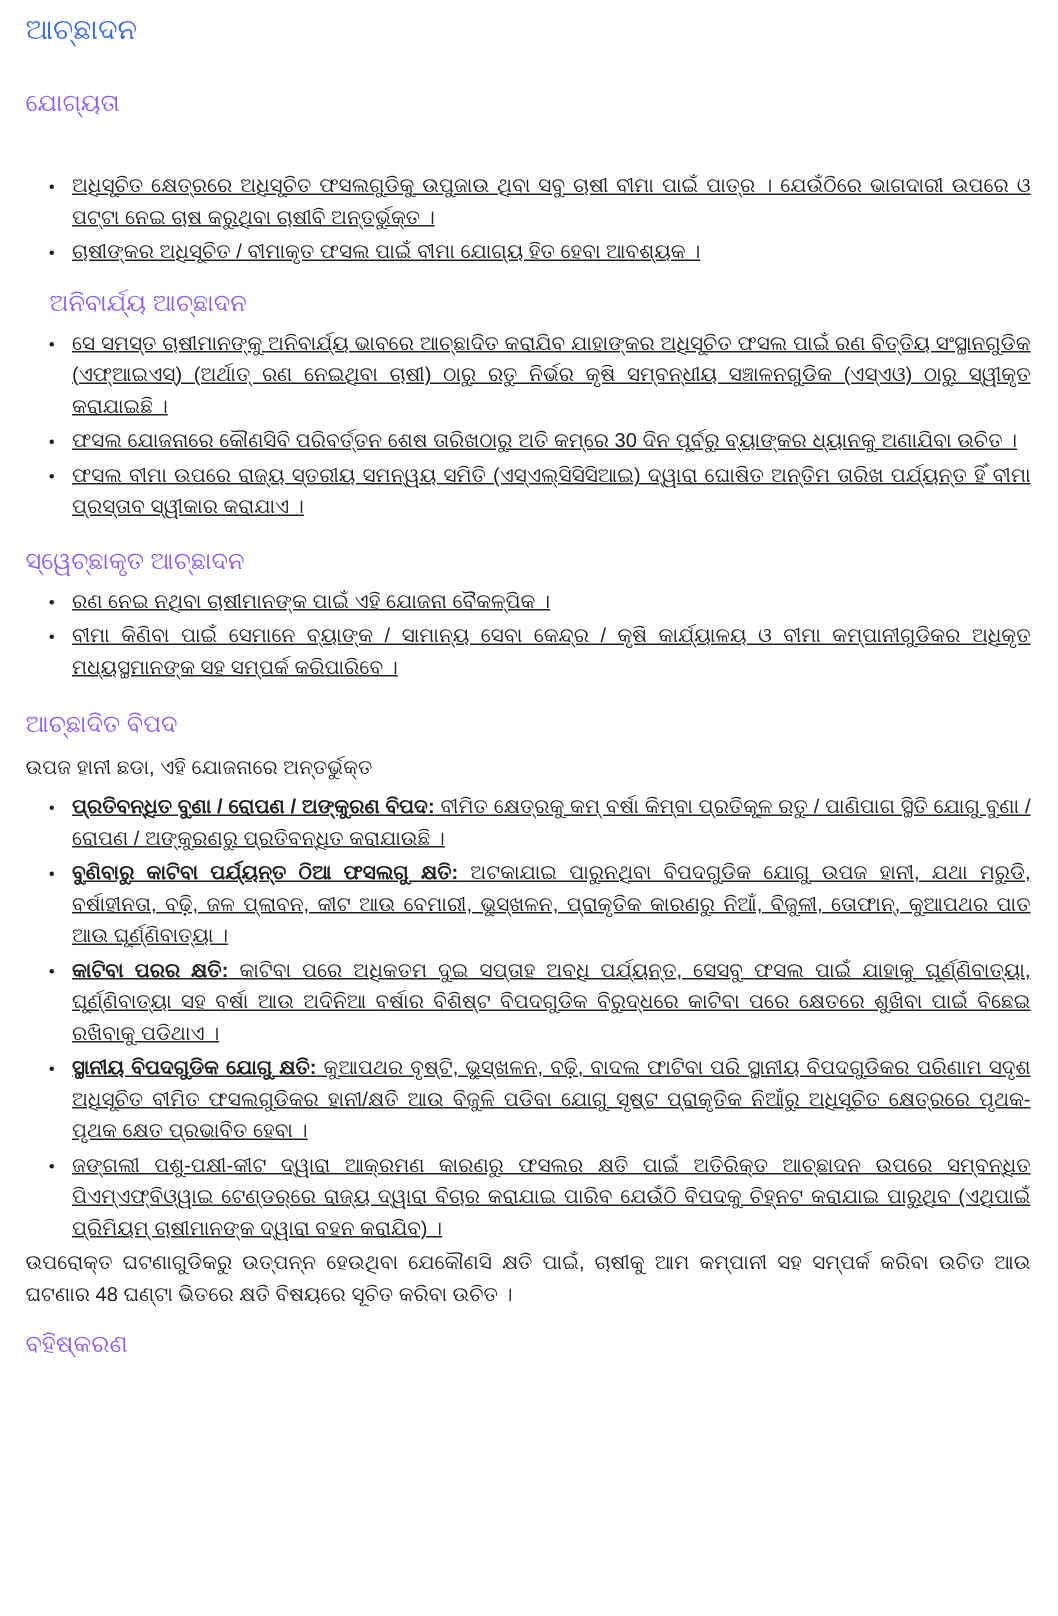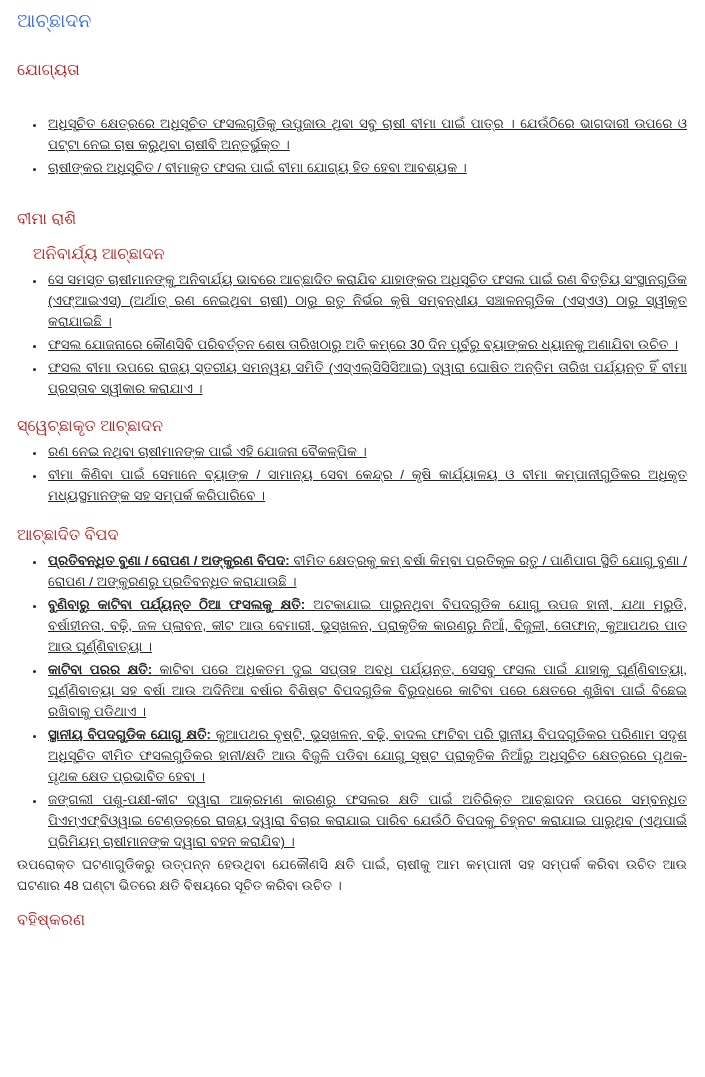--- a/index.html
+++ b/index.html
@@ -19,21 +19,21 @@
   h1 {
     font-size: 19px;
     font-weight: 400;
     color: #3b6ce6;
     margin: 2px 0 0 0;
     line-height: 22px;
   }
   h2 {
     font-size: 16px;
     font-weight: 400;
-    color: #b91c1c;
+    color: #8b5cf6;
     margin: 0;
     line-height: 21px;
   }
   p, li {
     font-size: 13.4px;
     line-height: 21px;
     text-align: justify;
     margin: 0;
   }
   ul {
@@ -69,21 +69,20 @@
 
   <section>
     <h2 class="h2-eligibility">ଯୋଗ୍ୟତା</h2>
     <ul class="ul-eligibility">
       <li>ଅଧିସୂଚିତ କ୍ଷେତ୍ରରେ ଅଧିସୂଚିତ ଫସଲଗୁଡିକୁ ଉପୁଜାଉ ଥିବା ସବୁ ଚାଷୀ ବୀମା ପାଇଁ ପାତ୍ର । ଯେଉଁଠିରେ ଭାଗଦାରୀ ଉପରେ ଓ ପଟ୍ଟା ନେଇ ଚାଷ କରୁଥିବା ଚାଷୀବି ଅନ୍ତର୍ଭୁକ୍ତ ।</li>
       <li>ଚାଷୀଙ୍କର ଅଧିସୂଚିତ / ବୀମାକୃତ ଫସଲ ପାଇଁ ବୀମା ଯୋଗ୍ୟ ହିତ ହେବା ଆବଶ୍ୟକ ।</li>
     </ul>
   </section>
 
   <section>
-    <h2 class="h2-sum">ବୀମା ରାଶି</h2>
   </section>
 
   <section>
     <h2 class="h2-compulsory">ଅନିବାର୍ଯ୍ୟ ଆଚ୍ଛାଦନ</h2>
     <ul class="ul-compulsory">
       <li>ସେ ସମସ୍ତ ଚାଷୀମାନଙ୍କୁ ଅନିବାର୍ଯ୍ୟ ଭାବରେ ଆଚ୍ଛାଦିତ କରାଯିବ ଯାହାଙ୍କର ଅଧିସୂଚିତ ଫସଲ ପାଇଁ ରଣ ବିତ୍ତିୟ ସଂସ୍ଥାନଗୁଡିକ (ଏଫ୍ଆଇଏସ୍) (ଅର୍ଥାତ୍ ରଣ ନେଇଥିବା ଚାଷୀ) ଠାରୁ ରତୁ ନିର୍ଭର କୃଷି ସମ୍ବନ୍ଧୀୟ ସଞ୍ଚାଳନଗୁଡିକ (ଏସ୍ଏଓ) ଠାରୁ ସ୍ୱୀକୃତ କରାଯାଇଛି ।</li>
       <li>ଫସଲ ଯୋଜନାରେ କୌଣସିବି ପରିବର୍ତ୍ତନ ଶେଷ ତାରିଖଠାରୁ ଅତି କମ୍‌ରେ 30 ଦିନ ପୂର୍ବରୁ ବ୍ୟାଙ୍କର ଧ୍ୟାନକୁ ଅଣାଯିବା ଉଚିତ ।</li>
       <li>ଫସଲ ବୀମା ଉପରେ ରାଜ୍ୟ ସ୍ତରୀୟ ସମନ୍ୱୟ ସମିତି (ଏସ୍ଏଲ୍‌ସିସିସିଆଇ) ଦ୍ୱାରା ଘୋଷିତ ଅନ୍ତିମ ତାରିଖ ପର୍ଯ୍ୟନ୍ତ ହିଁ ବୀମା ପ୍ରସ୍ତାବ ସ୍ୱୀକାର କରାଯାଏ ।</li>
     </ul>
   </section>
@@ -91,26 +90,27 @@
   <section>
     <h2 class="h2-voluntary">ସ୍ୱେଚ୍ଛାକୃତ ଆଚ୍ଛାଦନ</h2>
     <ul class="ul-voluntary">
       <li>ରଣ ନେଇ ନଥିବା ଚାଷୀମାନଙ୍କ ପାଇଁ ଏହି ଯୋଜନା ବୈକଳ୍ପିକ ।</li>
       <li>ବୀମା କିଣିବା ପାଇଁ ସେମାନେ ବ୍ୟାଙ୍କ / ସାମାନ୍ୟ ସେବା କେନ୍ଦ୍ର / କୃଷି କାର୍ଯ୍ୟାଳୟ ଓ ବୀମା କମ୍ପାନୀଗୁଡିକର ଅଧିକୃତ ମଧ୍ୟସ୍ଥମାନଙ୍କ ସହ ସମ୍ପର୍କ କରିପାରିବେ ।</li>
     </ul>
   </section>
 
   <section>
     <h2 class="h2-risks">ଆଚ୍ଛାଦିତ ବିପଦ</h2>
+    <p class="p-risks-intro">ଉପଜ ହାନୀ ଛଡା, ଏହି ଯୋଜନାରେ ଅନ୍ତର୍ଭୁକ୍ତ</p>
     <ul class="ul-risks">
       <li>
         <span class="lead">ପ୍ରତିବନ୍ଧିତ ବୁଣା / ରୋପଣ / ଅଙ୍କୁରଣ ବିପଦ:</span><span> ବୀମିତ କ୍ଷେତ୍ରକୁ କମ୍ ବର୍ଷା କିମ୍ବା ପ୍ରତିକୂଳ ରତୁ / ପାଣିପାଗ ସ୍ଥିତି ଯୋଗୁ ବୁଣା / ରୋପଣ / ଅଙ୍କୁରଣରୁ ପ୍ରତିବନ୍ଧିତ କରାଯାଉଛି ।</span>
       </li>
       <li>
-        <span class="lead">ବୁଣିବାରୁ କାଟିବା ପର୍ଯ୍ୟନ୍ତ ଠିଆ ଫସଲକୁ କ୍ଷତି:</span><span> ଅଟକାଯାଇ ପାରୁନଥିବା ବିପଦଗୁଡିକ ଯୋଗୁ ଉପଜ ହାନୀ, ଯଥା ମରୁଡି, ବର୍ଷାହୀନତା, ବଢ଼ି, ଜଳ ପ୍ଲାବନ, କୀଟ ଆଉ ବେମାରୀ, ଭୂସ୍ଖଳନ, ପ୍ରାକୃତିକ କାରଣରୁ ନିଆଁ, ବିଜୁଳୀ, ତୋଫାନ୍, କୁଆପଥର ପାତ ଆଉ ଘୂର୍ଣ୍ଣିବାତ୍ୟା ।</span>
+        <span class="lead">ବୁଣିବାରୁ କାଟିବା ପର୍ଯ୍ୟନ୍ତ ଠିଆ ଫସଲଗୁ କ୍ଷତି:</span><span> ଅଟକାଯାଇ ପାରୁନଥିବା ବିପଦଗୁଡିକ ଯୋଗୁ ଉପଜ ହାନୀ, ଯଥା ମରୁଡି, ବର୍ଷାହୀନତା, ବଢ଼ି, ଜଳ ପ୍ଲାବନ, କୀଟ ଆଉ ବେମାରୀ, ଭୂସ୍ଖଳନ, ପ୍ରାକୃତିକ କାରଣରୁ ନିଆଁ, ବିଜୁଳୀ, ତୋଫାନ୍, କୁଆପଥର ପାତ ଆଉ ଘୂର୍ଣ୍ଣିବାତ୍ୟା ।</span>
       </li>
       <li>
         <span class="lead">କାଟିବା ପରର କ୍ଷତି:</span><span> କାଟିବା ପରେ ଅଧିକତମ ଦୁଇ ସପ୍ତାହ ଅବଧି ପର୍ଯ୍ୟନ୍ତ, ସେସବୁ ଫସଲ ପାଇଁ ଯାହାକୁ ଘୂର୍ଣ୍ଣିବାତ୍ୟା, ଘୂର୍ଣ୍ଣିବାତ୍ୟା ସହ ବର୍ଷା ଆଉ ଅଦିନିଆ ବର୍ଷାର ବିଶିଷ୍ଟ ବିପଦଗୁଡିକ ବିରୁଦ୍ଧରେ କାଟିବା ପରେ କ୍ଷେତରେ ଶୁଖିବା ପାଇଁ ବିଛେଇ ରଖିବାକୁ ପଡିଥାଏ ।</span>
       </li>
       <li>
         <span class="lead">ସ୍ଥାନୀୟ ବିପଦଗୁଡିକ ଯୋଗୁ କ୍ଷତି:</span><span> କୁଆପଥର ବୃଷ୍ଟି, ଭୂସ୍ଖଳନ, ବଢ଼ି, ବାଦଲ ଫାଟିବା ପରି ସ୍ଥାନୀୟ ବିପଦଗୁଡିକର ପରିଣାମ ସଦୃଶ ଅଧିସୂଚିତ ବୀମିତ ଫସଲଗୁଡିକର ହାନୀ/କ୍ଷତି ଆଉ ବିଜୁଳି ପଡିବା ଯୋଗୁ ସୃଷ୍ଟ ପ୍ରାକୃତିକ ନିଆଁରୁ ଅଧିସୂଚିତ କ୍ଷେତ୍ରରେ ପୃଥକ-ପୃଥକ କ୍ଷେତ ପ୍ରଭାବିତ ହେବା ।</span>
       </li>
       <li>
         <span class="lead"></span><span>ଜଙ୍ଗଲୀ ପଶୁ-ପକ୍ଷୀ-କୀଟ ଦ୍ୱାରା ଆକ୍ରମଣ କାରଣରୁ ଫସଲର କ୍ଷତି ପାଇଁ ଅତିରିକ୍ତ ଆଚ୍ଛାଦନ ଉପରେ ସମ୍ବନ୍ଧିତ ପିଏମ୍ଏଫ୍‌ବିଓ୍ୱାଇ ଟେଣ୍ଡର୍‌ରେ ରାଜ୍ୟ ଦ୍ୱାରା ବିଚାର କରାଯାଇ ପାରିବ ଯେଉଁଠି ବିପଦକୁ ଚିହ୍ନଟ କରାଯାଇ ପାରୁଥିବ (ଏଥିପାଇଁ ପ୍ରିମିୟମ୍ ଚାଷୀମାନଙ୍କ ଦ୍ୱାରା ବହନ କରାଯିବ) ।</span>
       </li>

